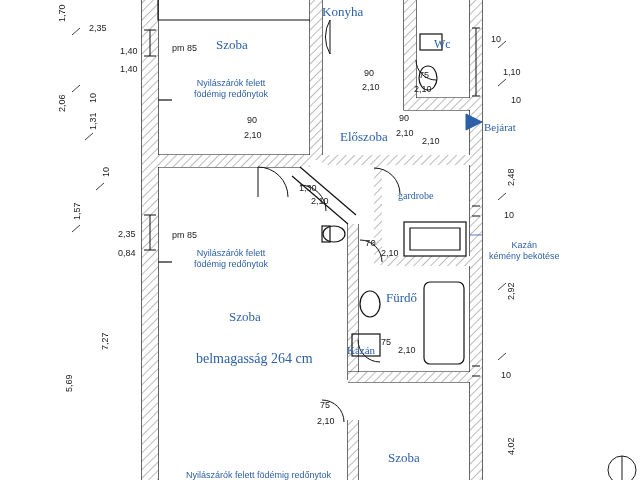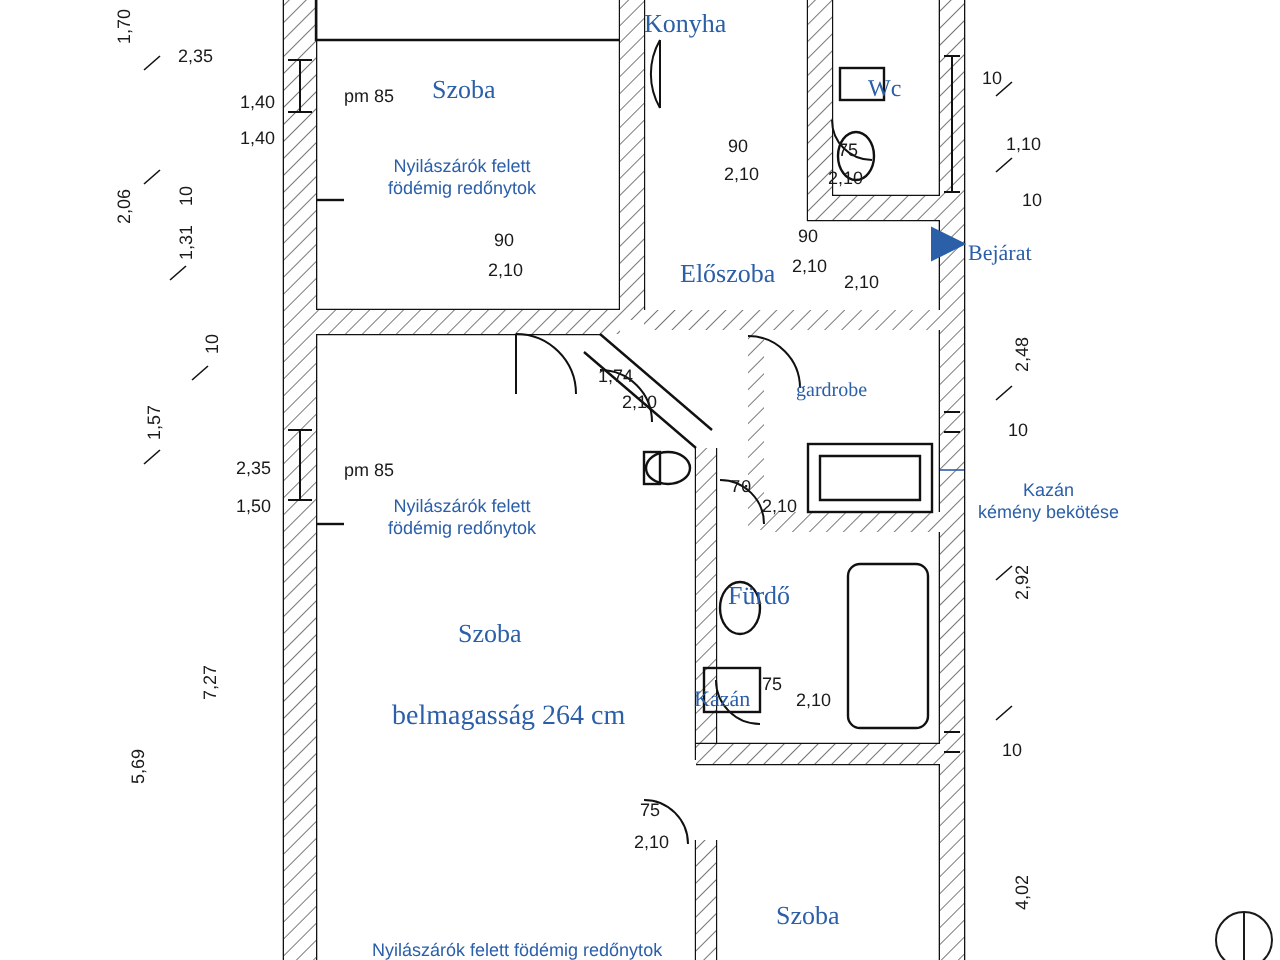--- a/index.html
+++ b/index.html
@@ -172,21 +172,21 @@
     <path d="M622 456 L622 484"></path>
   </g>
 </svg>
 
 <div id="labels">
     <div class="lbl" style="left: 322px; top: 5px; font-size: 13px;">Konyha</div>
     <div class="lbl" style="left: 216px; top: 38px; font-size: 13px;">Szoba</div>
     <div class="lbl" style="left: 434px; top: 38px; font-size: 12px;">Wc</div>
     <div class="lbl" style="left: 340px; top: 130px; font-size: 13px;">Előszoba</div>
     <div class="lbl" style="left: 398px; top: 190px; font-size: 10px;">gardrobe</div>
-    <div class="lbl" style="left: 364px; top: 291px; font-size: 13px;">Fürdő</div>
+    <div class="lbl" style="left: 386px; top: 291px; font-size: 13px;">Fürdő</div>
     <div class="lbl" style="left: 229px; top: 310px; font-size: 13px;">Szoba</div>
     <div class="lbl" style="left: 388px; top: 451px; font-size: 13px;">Szoba</div>
     <div class="lbl" style="left: 484px; top: 121px; font-size: 11px;">Bejárat</div>
     <div class="lbl" style="left: 347px; top: 344px; font-size: 11px;">Kazán</div>
     <div class="lbl" style="left: 196px; top: 351px; font-size: 14px;">belmagasság 264 cm</div>
     <div class="note" style="left: 194px; top: 78px; font-size: 9px; white-space: pre;">Nyilászárók felett
 födémig redőnytok</div>
     <div class="note" style="left: 194px; top: 248px; font-size: 9px; white-space: pre;">Nyilászárók felett
 födémig redőnytok</div>
     <div class="note" style="left: 186px; top: 470px; font-size: 9px; white-space: pre;">Nyilászárók felett födémig redőnytok</div>
@@ -202,23 +202,23 @@
     <div class="dim" style="left: 247px; top: 115px; font-size: 9px;">90</div>
     <div class="dim" style="left: 244px; top: 130px; font-size: 9px;">2,10</div>
     <div class="dim" style="left: 399px; top: 113px; font-size: 9px;">90</div>
     <div class="dim" style="left: 396px; top: 128px; font-size: 9px;">2,10</div>
     <div class="dim" style="left: 422px; top: 136px; font-size: 9px;">2,10</div>
     <div class="dim" style="left: 491px; top: 34px; font-size: 9px;">10</div>
     <div class="dim" style="left: 503px; top: 67px; font-size: 9px; text-align: center;">1,10</div>
     <div class="dim" style="left: 511px; top: 95px; font-size: 9px;">10</div>
     <div class="dim" style="left: 89px; top: 23px; font-size: 9px;">2,35</div>
     <div class="dim" style="left: 118px; top: 229px; font-size: 9px;">2,35</div>
-    <div class="dim" style="left: 118px; top: 248px; font-size: 9px;">1,50</div>
+    <div class="dim" style="left: 118px; top: 248px; font-size: 9px;">0,84</div>
     <div class="dim" style="left: 172px; top: 230px; font-size: 9px;">pm 85</div>
-    <div class="dim" style="left: 299px; top: 183px; font-size: 9px;">1,74</div>
+    <div class="dim" style="left: 299px; top: 183px; font-size: 9px;">1,30</div>
     <div class="dim" style="left: 311px; top: 196px; font-size: 9px;">2,10</div>
     <div class="dim" style="left: 365px; top: 239px; font-size: 9px; font-family: Liberation Mono, monospace;">70</div>
     <div class="dim" style="left: 381px; top: 248px; font-size: 9px;">2,10</div>
     <div class="dim" style="left: 504px; top: 210px; font-size: 9px;">10</div>
     <div class="dim" style="left: 381px; top: 337px; font-size: 9px;">75</div>
     <div class="dim" style="left: 398px; top: 345px; font-size: 9px;">2,10</div>
     <div class="dim" style="left: 320px; top: 400px; font-size: 9px;">75</div>
     <div class="dim" style="left: 317px; top: 416px; font-size: 9px;">2,10</div>
     <div class="dim" style="left: 501px; top: 370px; font-size: 9px;">10</div>
     <div class="dim rot90" style="left: 57px; top: 22px; font-size: 9px;">1,70</div>

